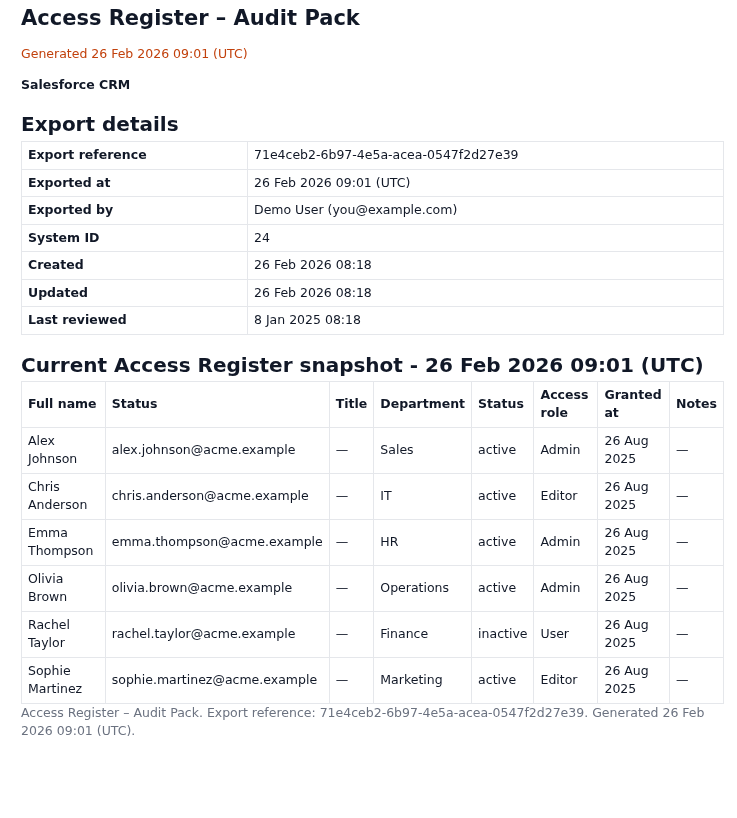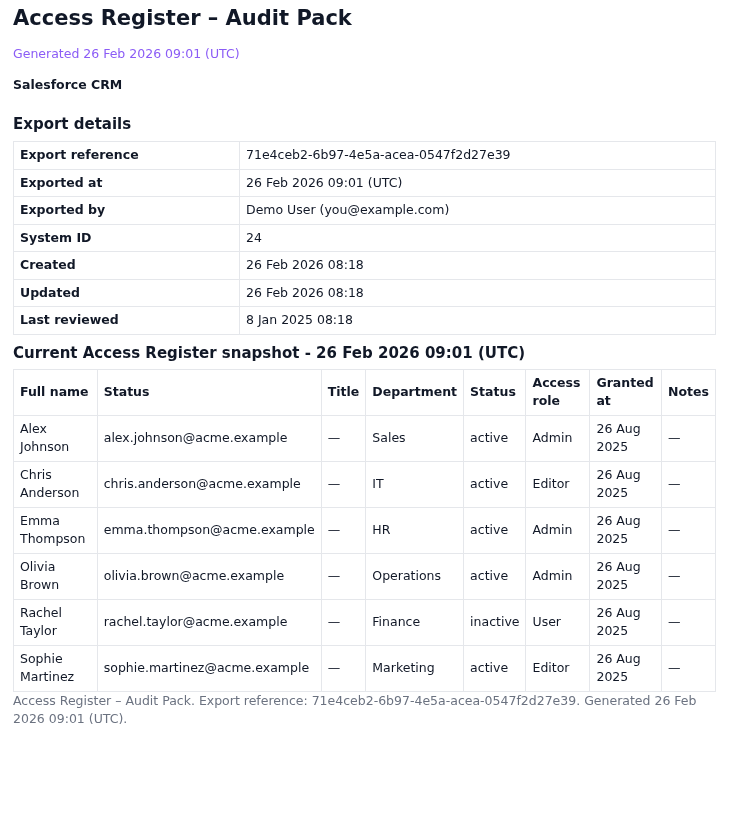--- a/index.html
+++ b/index.html
@@ -2,52 +2,52 @@
 <html><head>
   <meta charset="utf-8">
   <style>
     html, body { margin: 0; padding: 0; background: #ffffff; }
     body {
       width: 737px;
       font-family: "DejaVu Sans", sans-serif;
       color: #111827;
       font-size: 12.5px;
     }
-    .page { padding: 4px 17px 0 13px; }
+    .page { padding: 4px 17px 0 21px; }
     h1 {
       font-size: 21px;
       font-weight: bold;
       margin: 0;
       padding-top: 1px;
       line-height: 26px;
     }
     .generated {
-      color: #8b5cf6;
+      color: #c2410c;
       font-size: 12.5px;
       margin-top: 15px;
       line-height: 16px;
     }
     .system-name {
       font-weight: bold;
       font-size: 12.5px;
       margin-top: 15px;
       line-height: 16px;
     }
     h2 {
-      font-size: 15px;
+      font-size: 20px;
       font-weight: bold;
       margin: 21px 0 0 0;
       line-height: 20px;
     }
     table { border-collapse: collapse; width: 703px; }
     td, th { border: 1px solid #e5e7eb; text-align: left; vertical-align: middle; }
     .details { margin-top: 7px; }
     .details td { height: 26.5px; padding: 0 6px; line-height: 16px; margin-left: 11px; }
     .details td.k { font-weight: bold; width: 213px; }
-    h2.snap { margin-top: 8px; }
+    h2.snap { margin-top: 20px; }
     .register { margin-top: 6px; }
     .register th { font-weight: bold; padding: 4px 6px; line-height: 18px; height: 37px; }
     .register td { padding: 4px 6px; line-height: 18px; height: 37px; }
     .footer {
       color: #6b7280;
       font-size: 12.5px;
       line-height: 18px;
       width: 703px;
     }
   </style>

